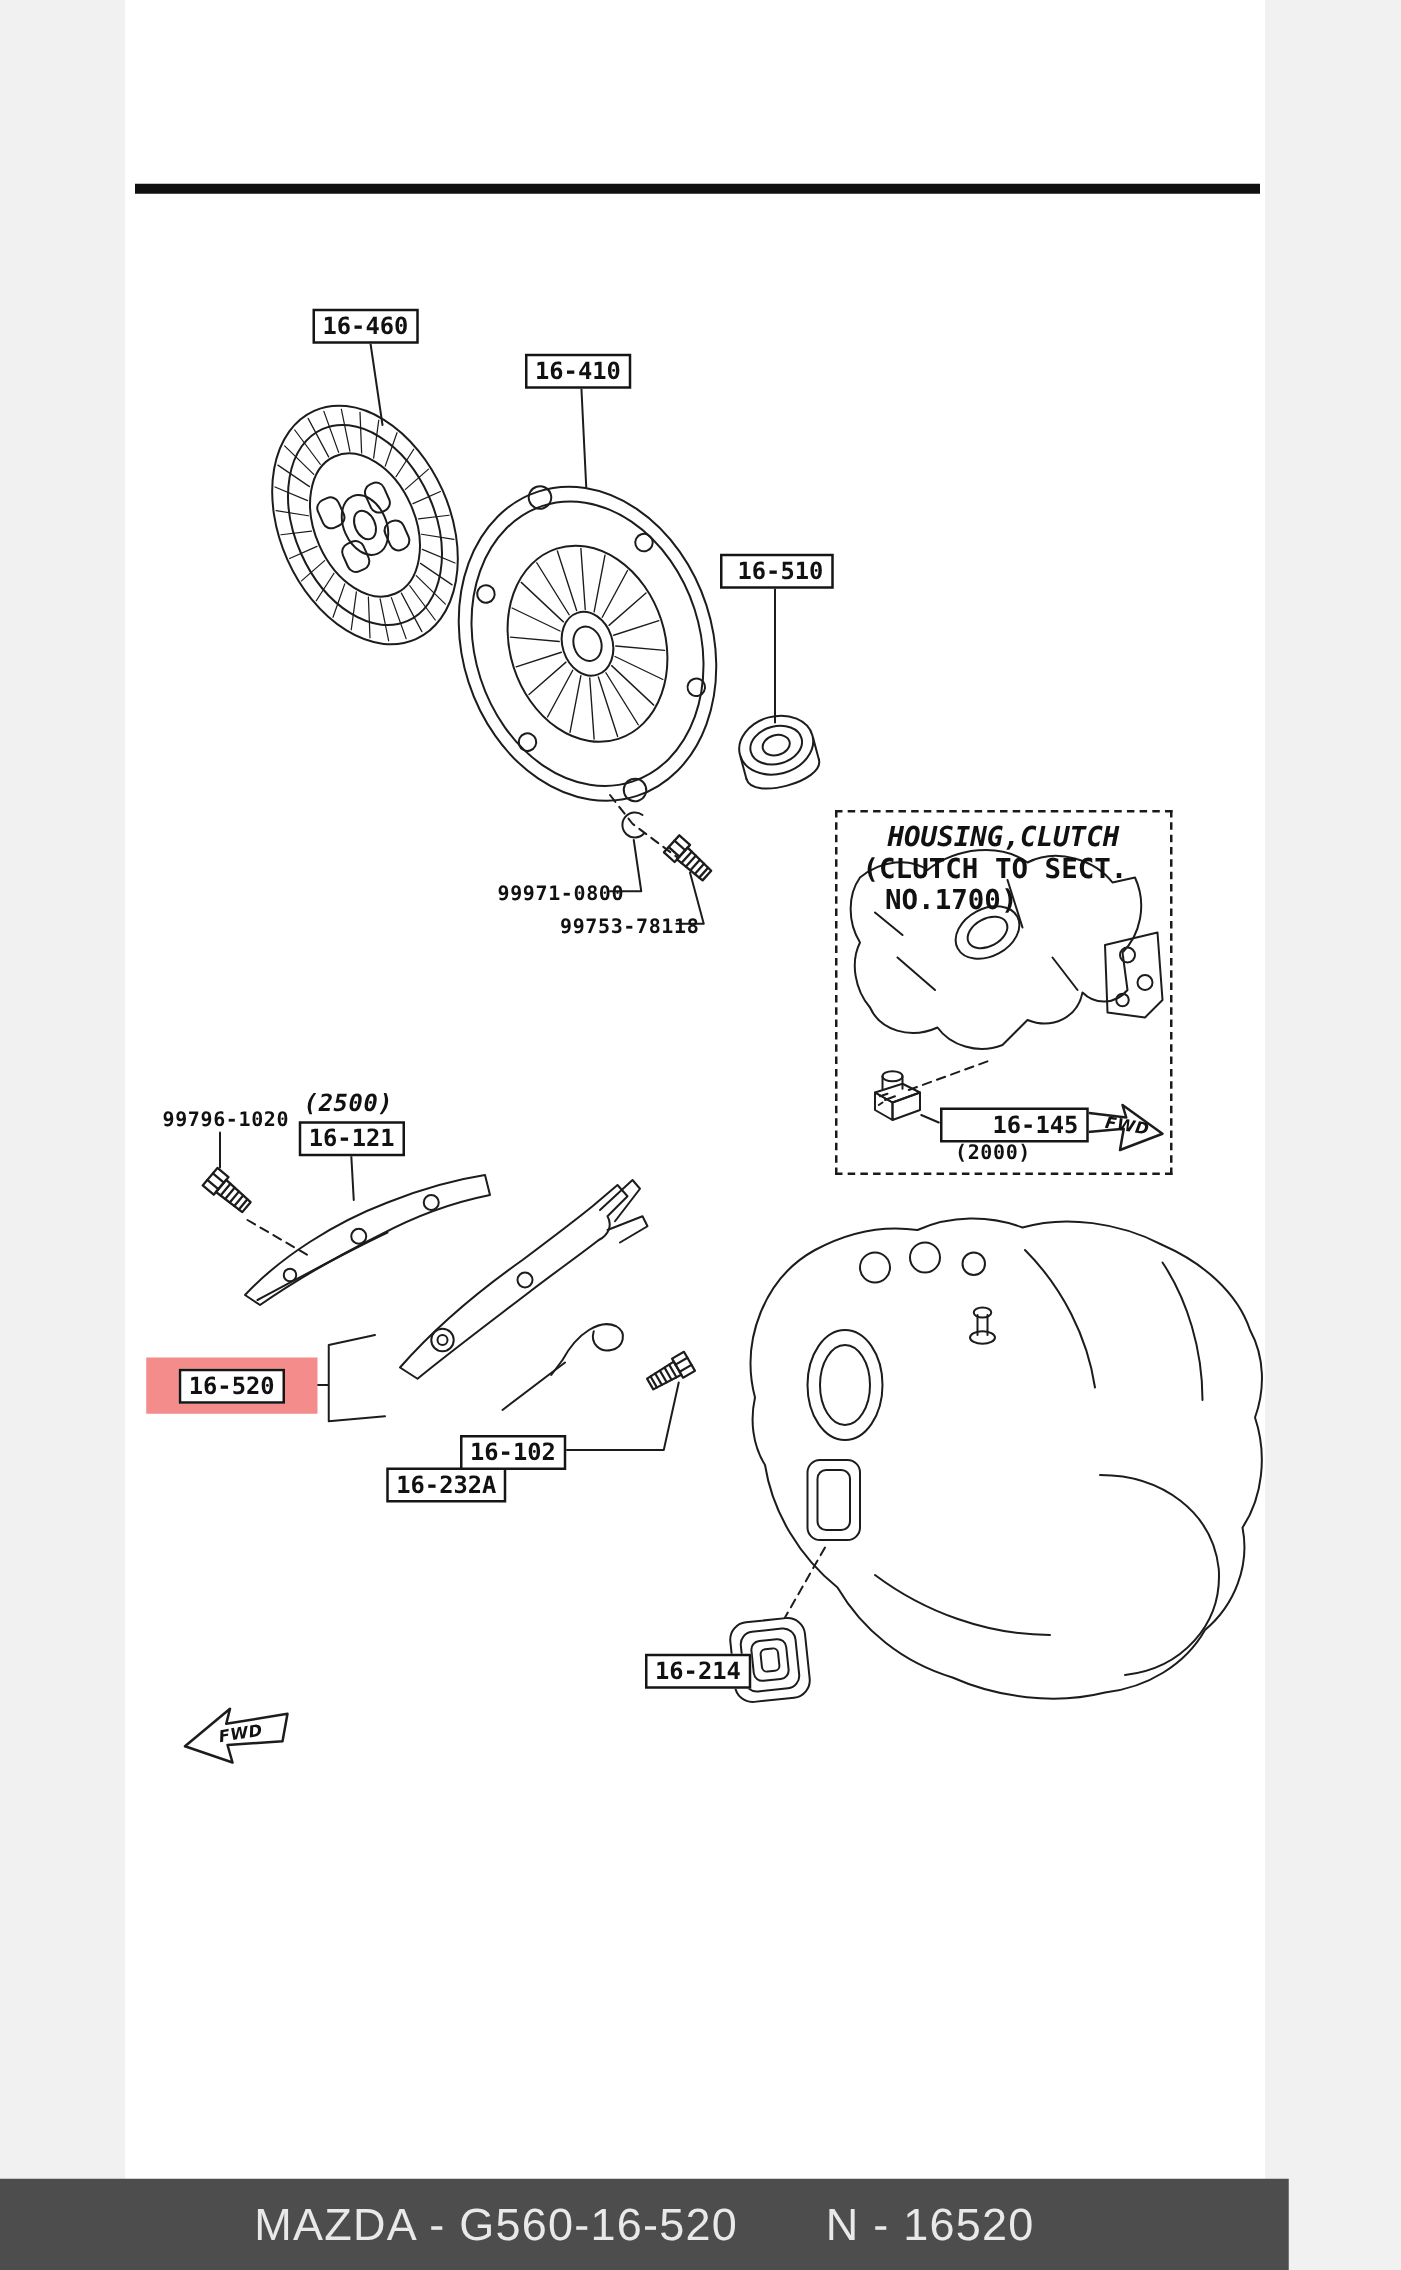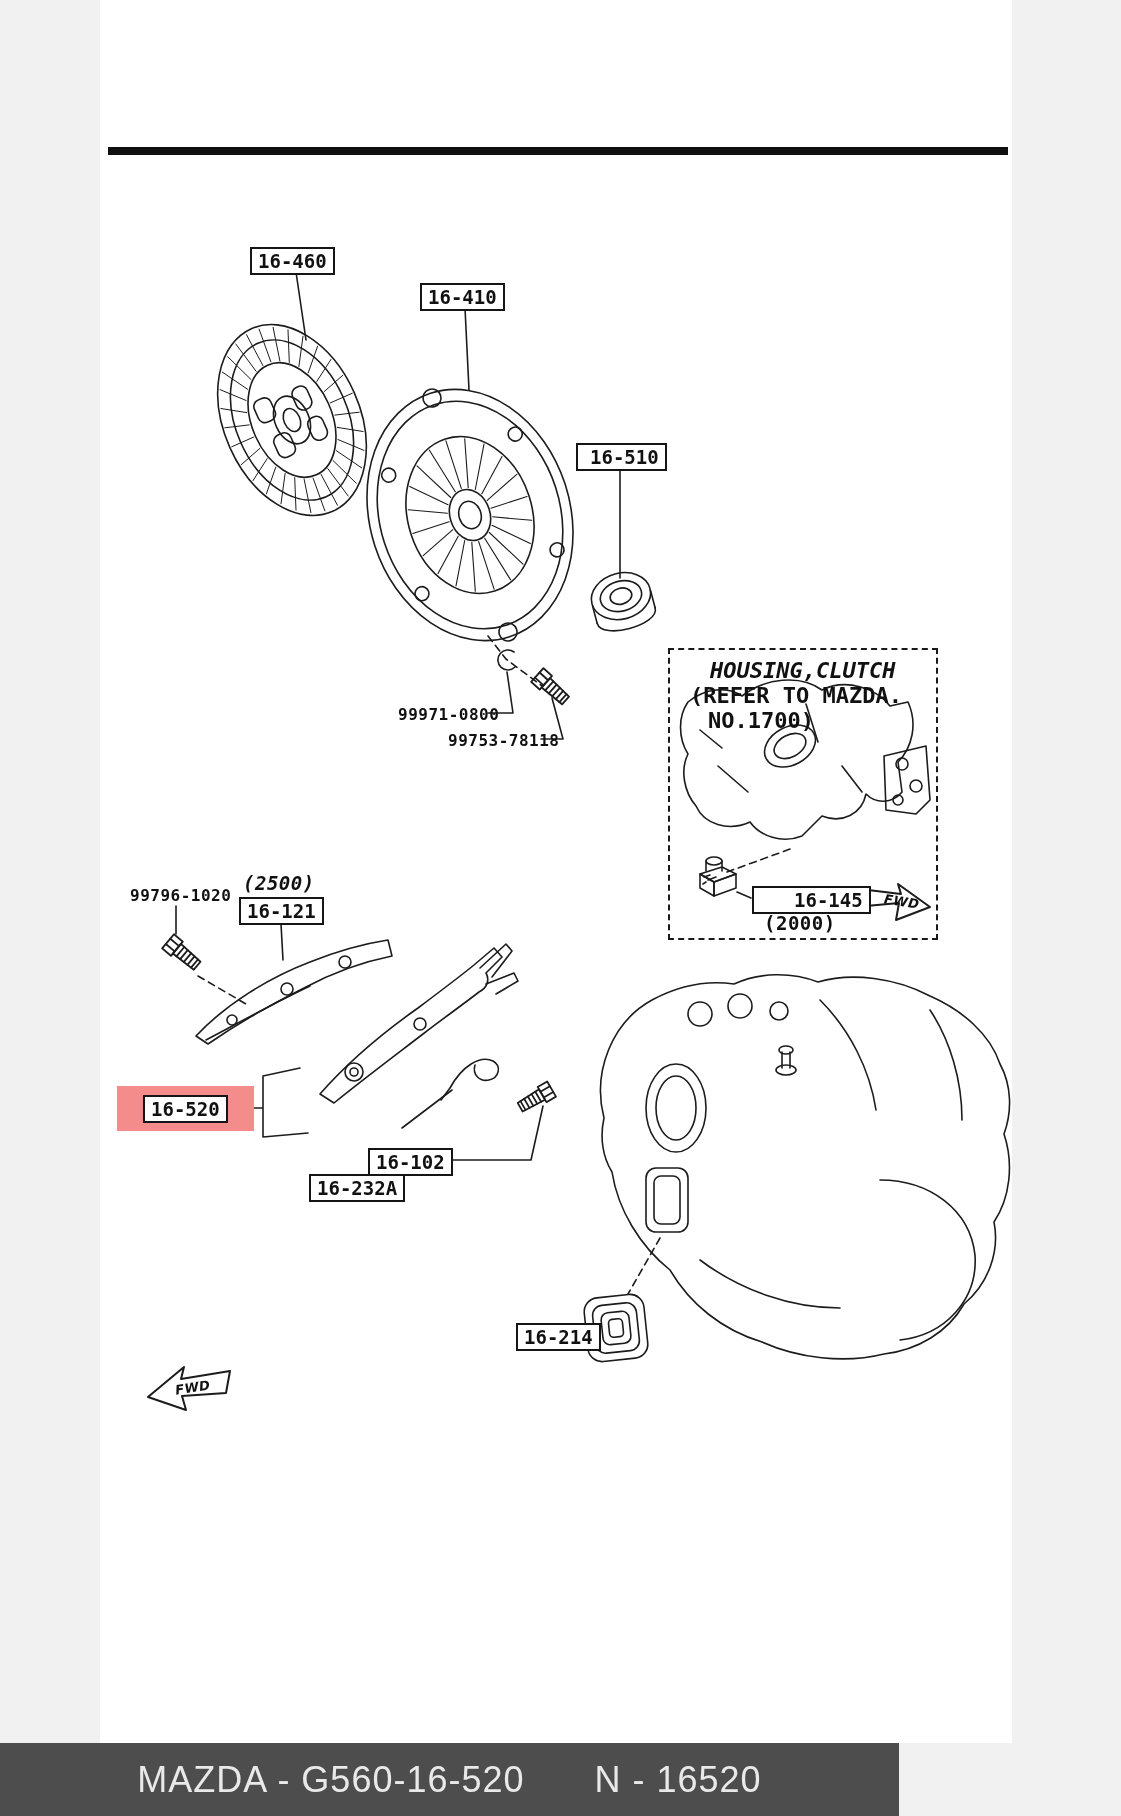--- a/index.html
+++ b/index.html
@@ -17,21 +17,21 @@
   .note-line{position:relative;color:#111;font:bold 22px "DejaVu Sans Mono",monospace;
              line-height:25px;white-space:nowrap;}
   .nl1{margin:8px 0 0 40px;font-style:italic;}
   .nl2{margin:0 0 0 20px;}
   .nl3{margin:0 0 0 38px;}
   .highlight{position:absolute;left:117px;top:1086px;width:137px;height:45px;z-index:4;}
   .fwd{position:absolute;color:#111;font:italic bold 13px "DejaVu Sans",sans-serif;
        z-index:6;letter-spacing:0.5px;}
   .fwd-front{left:175px;top:1380px;transform:rotate(-9deg);}
   .fwd-rear{left:884px;top:894px;transform:rotate(9deg);}
-  .footer{position:absolute;left:0;top:1743px;width:899px;height:73px;
+  .footer{position:absolute;left:0;top:1743px;width:1031px;height:73px;
           display:flex;align-items:center;justify-content:center;
           color:#e9e9e9;font:400 36px "Liberation Sans",sans-serif;letter-spacing:1px;z-index:8;}
   .footer .gap{display:inline-block;width:70px;}
 </style>
 </head>
 <body>
 
 <div class="stage">
   <div class="page"></div>
   <div class="top-rule"></div>
@@ -241,41 +241,41 @@
         <path d="M148 1397 L184 1367 L181 1379 L230 1371 L226 1393 L182 1396 L186 1410 Z"></path>
       </g>
       <g fill="#ffffff" stroke-width="2">
         <path d="M930 907 L896 920 L899 903 L866 906 L868 890 L901 894 L898 884 Z"></path>
       </g>
     </g>
   </svg>
 
   <div class="dash-box">
     <div class="note-line nl1">HOUSING,CLUTCH</div>
-    <div class="note-line nl2">(REFER TO MAZDA.</div>
+    <div class="note-line nl2">(CLUTCH TO SECT.</div>
     <div class="note-line nl3">NO.1700)</div>
   </div>
 
   <div class="highlight" style="background: rgb(244, 140, 140);"></div>
 
   <div class="plabel" style="left:250px;top:247px;">16-460</div>
   <div class="plabel" style="left:420px;top:283px;">16-410</div>
   <div class="plabel" style="left:576px;top:443px;padding-left:12px;">16-510</div>
   <div class="plabel" style="left:752px;top:886px;padding-left:40px;">16-145</div>
   <div class="plabel" style="left:239px;top:897px;">16-121</div>
   <div class="plabel" style="left:143px;top:1095px;">16-520</div>
   <div class="plabel" style="left:309px;top:1174px;">16-232A</div>
   <div class="plabel" style="left:368px;top:1148px;">16-102</div>
   <div class="plabel" style="left:468px;top:1323px;margin-left:48px;">16-214</div>
 
   <div class="ptext" style="left:398px;top:705px;">99971-0800</div>
   <div class="ptext" style="left:448px;top:731px;">99753-78118</div>
   <div class="ptext" style="left:130px;top:886px;">99796-1020</div>
   <div class="ptext" style="left:243px;top:872px;font-size:19px;font-style:italic;">(2500)</div>
-  <div class="ptext" style="left:764px;top:912px;font-size:19px;">(2000)</div>
+  <div class="ptext" style="left:764px;top:912px;font-size:16px;">(2000)</div>
 
   <div class="fwd fwd-front">FWD</div>
   <div class="fwd fwd-rear">FWD</div>
 
   <div class="footer" style="background: rgb(77, 77, 77);">
     <span>MAZDA - G560-16-520</span>
     <span class="gap"></span>
     <span>N - 16520</span>
   </div>
 </div>

